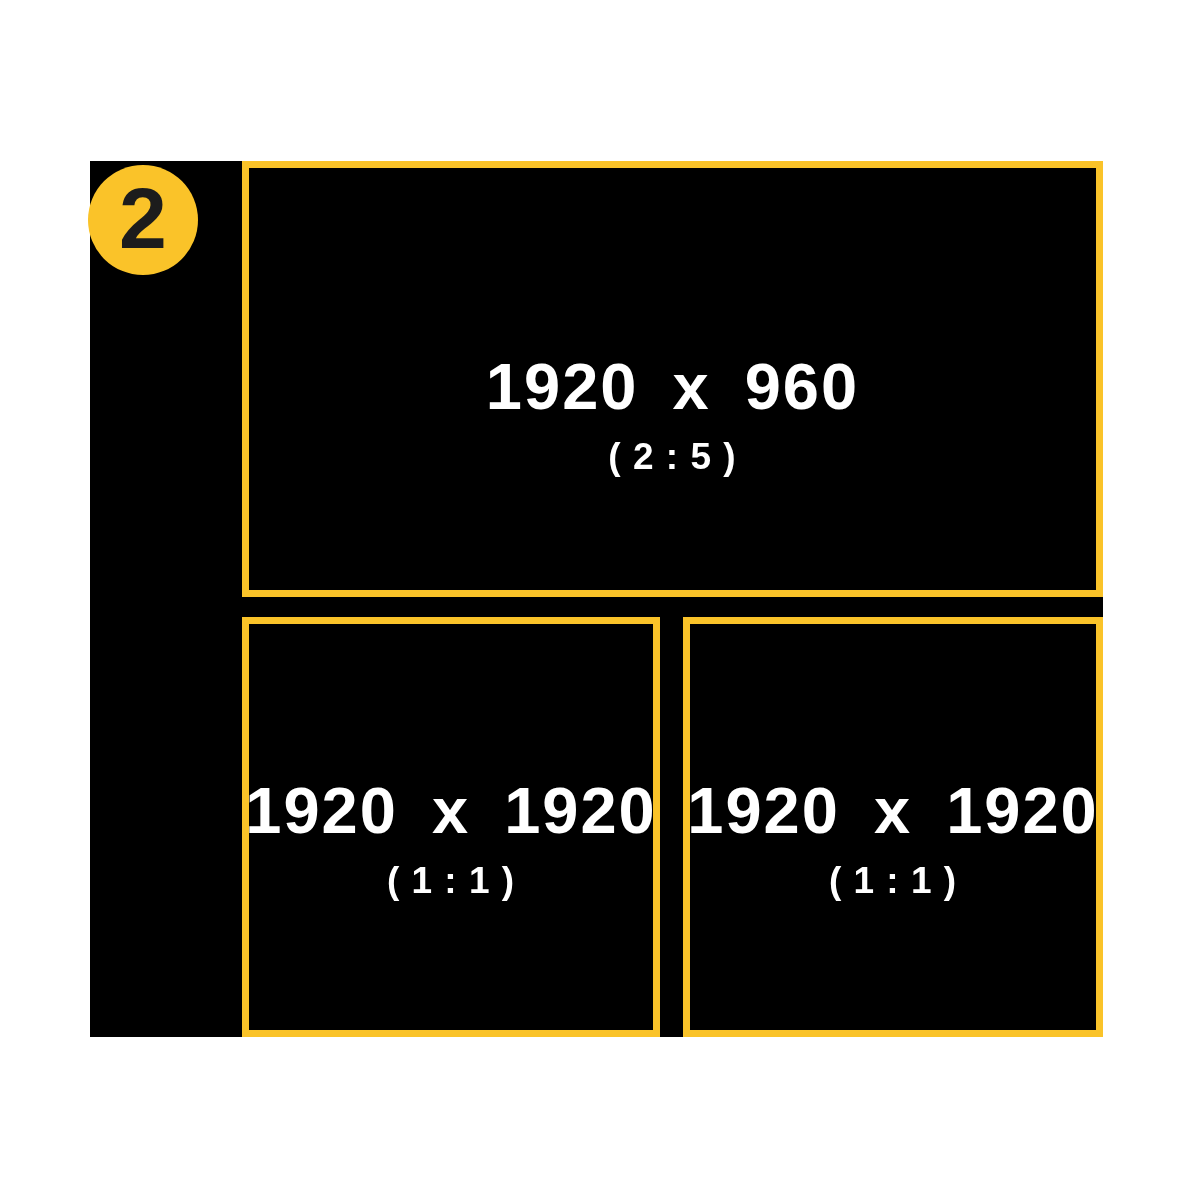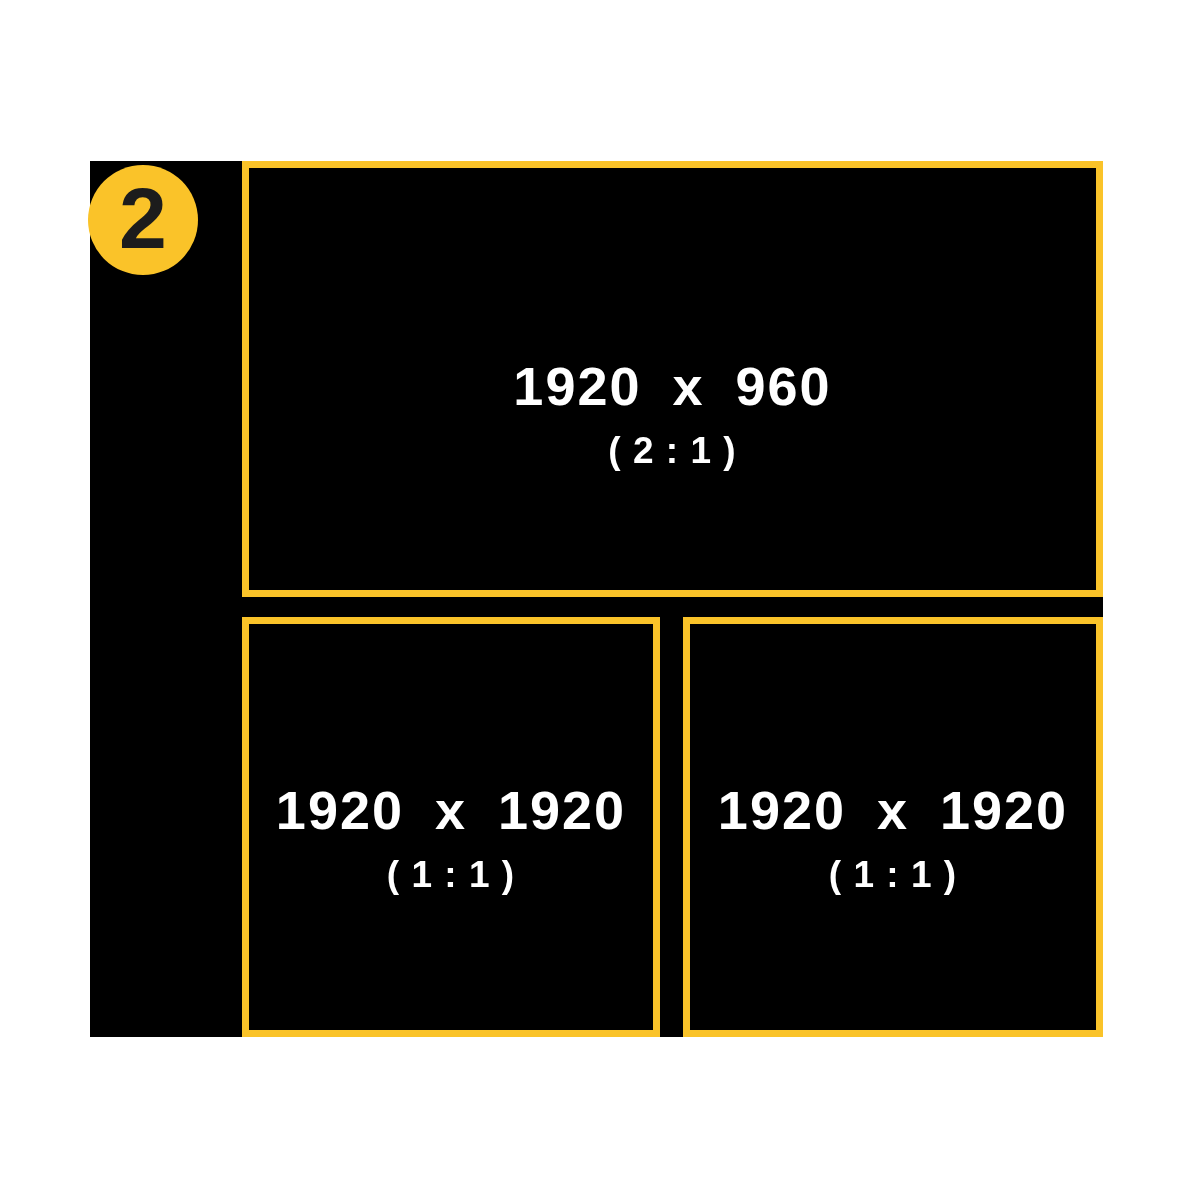--- a/index.html
+++ b/index.html
@@ -63,21 +63,21 @@
     flex-direction: column;
     align-items: center;
   }
   .box-landscape { left: 242px; top: 161px; width: 861px; height: 436px; }
   .box-landscape .spec-box-inner { transform: translateY(20px); }
   .box-square-left  { left: 242px; top: 617px; width: 418px; height: 420px; }
   .box-square-right { left: 683px; top: 617px; width: 420px; height: 420px; }
   .box-square-left .spec-box-inner,
   .box-square-right .spec-box-inner { transform: translateY(-4px); }
   .dimensions-label {
-    font-size: 54px;
+    font-size: 65px;
     font-weight: 700;
     letter-spacing: 2px;
     word-spacing: 14px;
     line-height: 1.1;
     white-space: nowrap;
     margin-top: 32px;
   }
   .ratio-label {
     font-size: 37px;
     font-weight: 700;
@@ -94,21 +94,21 @@
 
   <div class="backdrop"></div>
 
   <div class="badge">
     <span class="badge-number">2</span>
   </div>
 
   <div class="spec-box box-landscape">
     <div class="spec-box-inner">
       <div class="dimensions-label">1920 x 960</div>
-      <div class="ratio-label">( 2 : 1 )</div>
+      <div class="ratio-label">( 2 : 5 )</div>
     </div>
   </div>
 
   <div class="spec-box box-square-left">
     <div class="spec-box-inner">
       <div class="dimensions-label">1920 x 1920</div>
       <div class="ratio-label">( 1 : 1 )</div>
     </div>
   </div>
 

